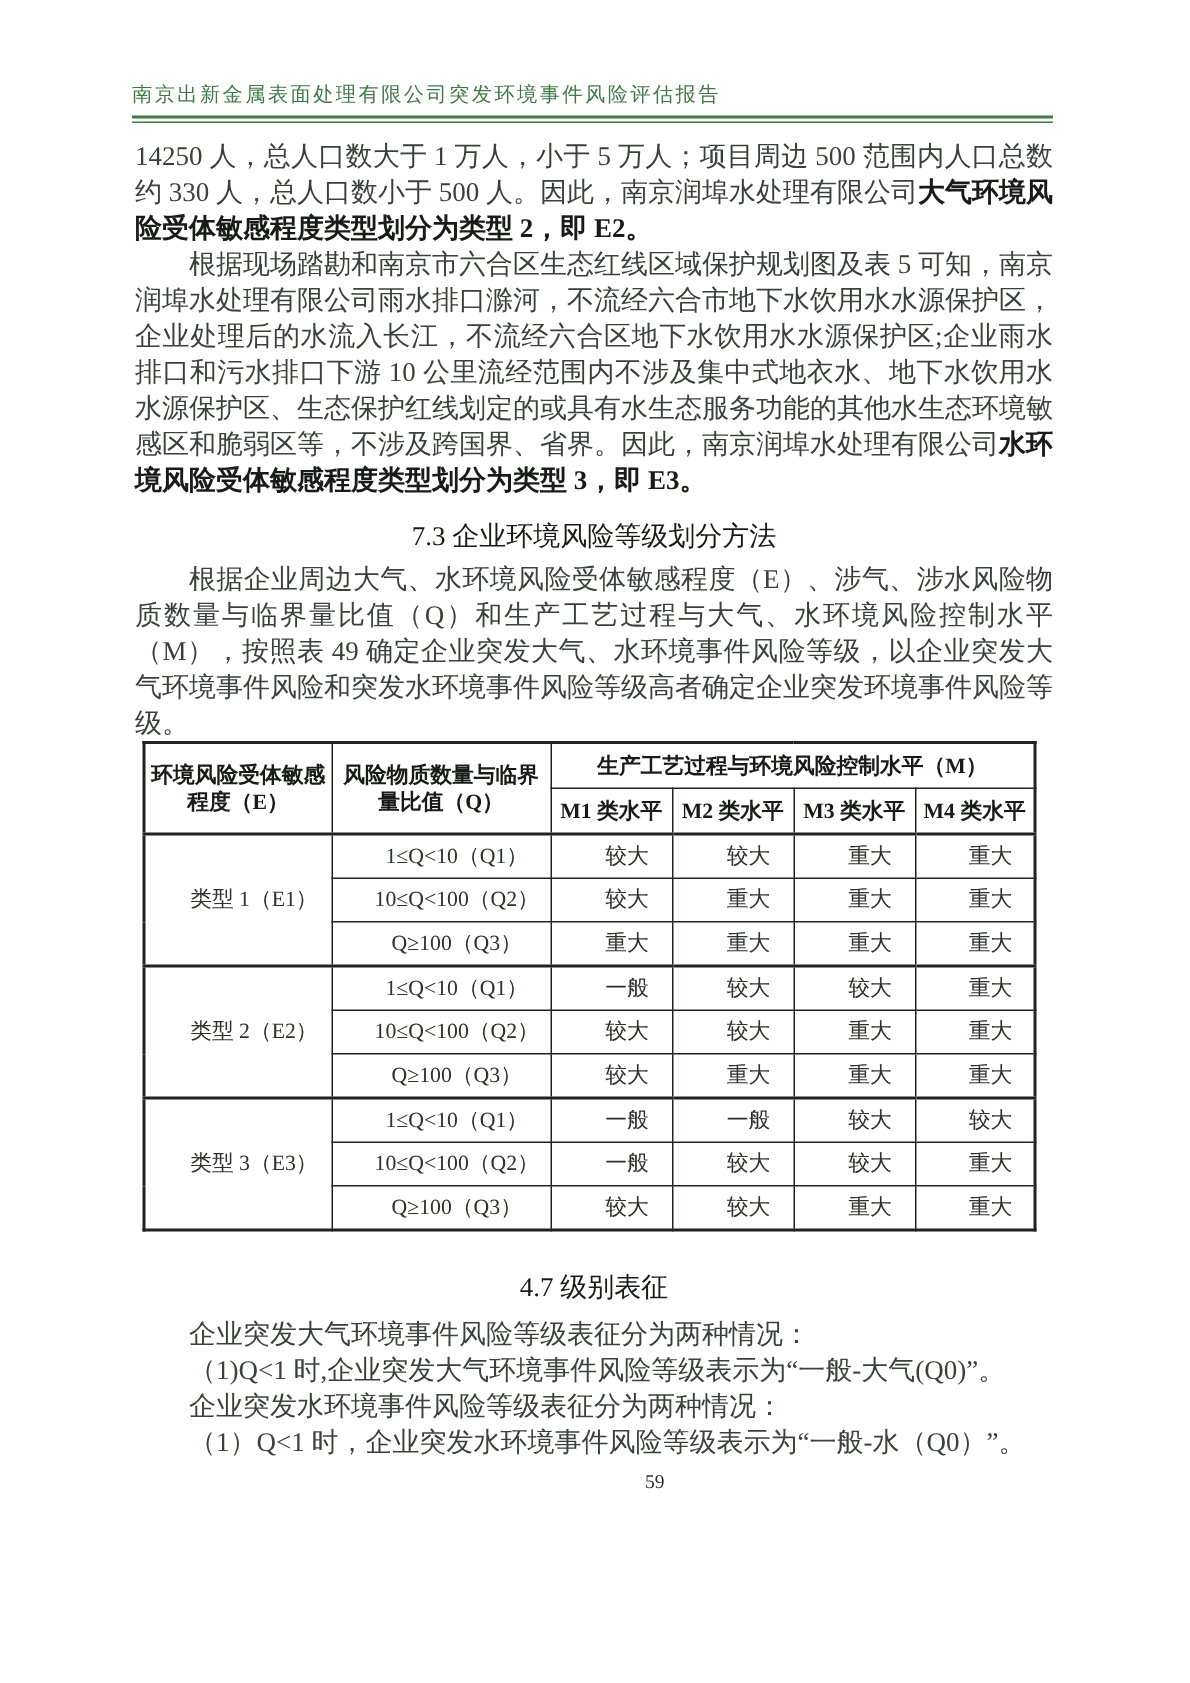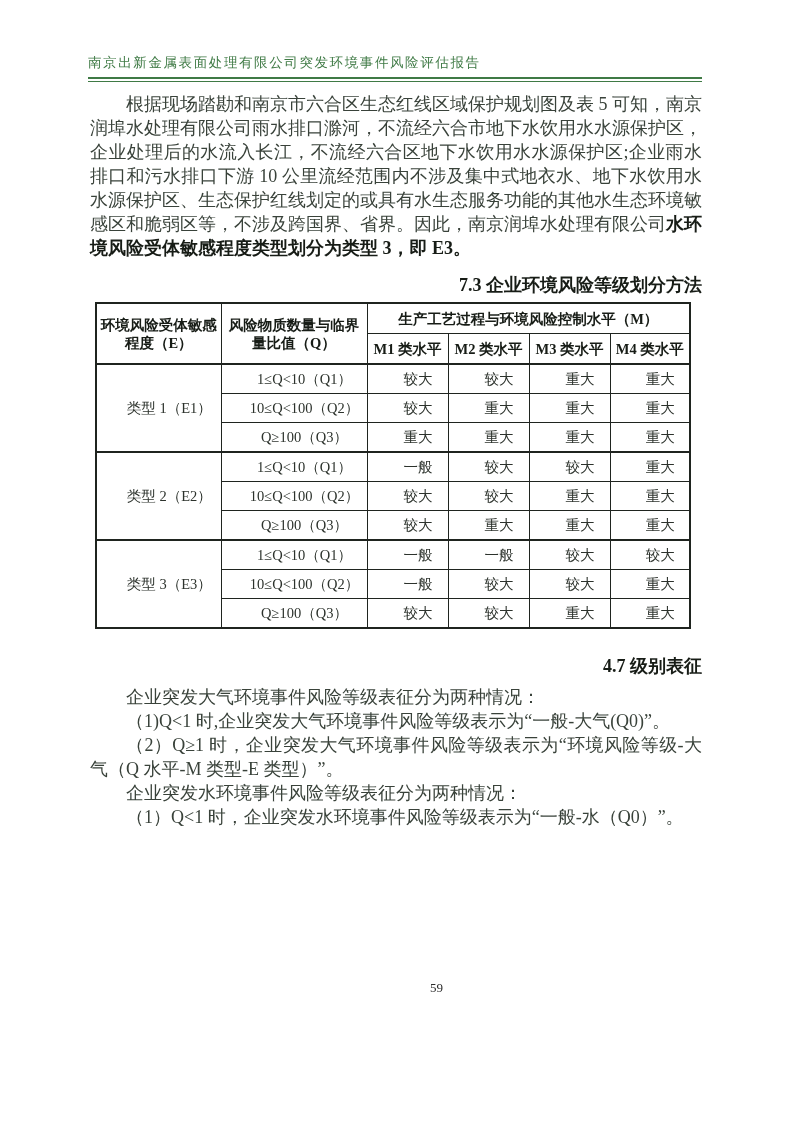--- a/index.html
+++ b/index.html
@@ -29,22 +29,22 @@
   
   .content{
     position:absolute;left:90px;top:92px;width:612px;
     color:var(--body-text);font-size:18px;line-height:24px;
     text-align:justify;
   }
   .para{margin:0;}
   .para.indent{text-indent:2em;}
   .bold{font-weight:bold;color:var(--emphasis);}
   h2.sec{
-    font-size:18px;line-height:25px;font-weight:bold;
-    color:var(--emphasis);text-align:right;text-indent:0;
+    font-size:18px;line-height:25px;font-weight:normal;
+    color:var(--emphasis);text-align:center;text-indent:0;
   }
   #sec-73{margin:13px 0 4px 0;}
   #sec-74{margin:25px 0 6px 0;}
   
   .table-caption{
     text-align:center;font-weight:bold;font-size:15.5px;line-height:22px;
     margin:5px 52px 5px 0;color:var(--emphasis);text-indent:0;
   }
   .caption-prefix{margin-right:14px;}
   table.risk{
@@ -75,25 +75,29 @@
 <div class="page">
 
   <div class="doc-header">
     <span class="doc-header-title">南京出新金属表面处理有限公司突发环境事件风险评估报告</span>
     <div class="header-rule"></div>
   </div>
 
   <div class="content">
 
     <div id="intro-paragraphs">
+        <p class="para"><span>14250 人，总人口数大于 1 万人，小于 5 万人；项目周边 500 范围内人口总数约 330 人，总人口数小于 500 人。因此，南京润埠水处理有限公司</span><span class="bold">大气环境风险受体敏感程度类型划分为类型 2，即 E2。</span></p>
         <p class="para indent"><span>根据现场踏勘和南京市六合区生态红线区域保护规划图及表 5 可知，南京润埠水处理有限公司雨水排口滁河，不流经六合市地下水饮用水水源保护区，企业处理后的水流入长江，不流经六合区地下水饮用水水源保护区;企业雨水排口和污水排口下游 10 公里流经范围内不涉及集中式地衣水、地下水饮用水水源保护区、生态保护红线划定的或具有水生态服务功能的其他水生态环境敏感区和脆弱区等，不涉及跨国界、省界。因此，南京润埠水处理有限公司</span><span class="bold">水环境风险受体敏感程度类型划分为类型 3，即 E3。</span></p>
       </div>
 
     <h2 class="sec" id="sec-73">7.3 企业环境风险等级划分方法</h2>
 
+    <div id="s73-paragraphs">
+        <p class="para indent"><span>根据企业周边大气、水环境风险受体敏感程度（E）、涉气、涉水风险物质数量与临界量比值（Q）和生产工艺过程与大气、水环境风险控制水平（M），按照表 49 确定企业突发大气、水环境事件风险等级，以企业突发大气环境事件风险和突发水环境事件风险等级高者确定企业突发环境事件风险等级。</span></p>
+      </div>
 
 
     <table class="risk">
       <colgroup>
         <col style="width:125px">
           <col style="width:146px">
         <col style="width:81px">
           <col style="width:81px">
         <col style="width:81px">
           <col style="width:80px">
@@ -179,21 +183,20 @@
             <td>重大</td>
           </tr>
         </tbody>
     </table>
 
     <h2 class="sec" id="sec-74">4.7 级别表征</h2>
 
     <div id="s74-paragraphs">
         <p class="para indent"><span>企业突发大气环境事件风险等级表征分为两种情况：</span></p>
         <p class="para indent"><span>（1)Q&lt;1 时,企业突发大气环境事件风险等级表示为“一般-大气(Q0)”。</span></p>
-        <p class="para indent"><span>（2）Q≥1 时，企业突发大气环境事件风险等级表示为“环境风险等级-大气（Q 水平-M 类型-E 类型）”。</span></p>
         <p class="para indent"><span>企业突发水环境事件风险等级表征分为两种情况：</span></p>
         <p class="para indent"><span>（1）Q&lt;1 时，企业突发水环境事件风险等级表示为“一般-水（Q0）”。</span></p>
       </div>
 
   </div>
 
   <div class="page-footer">
     <span>59</span>
   </div>
 

